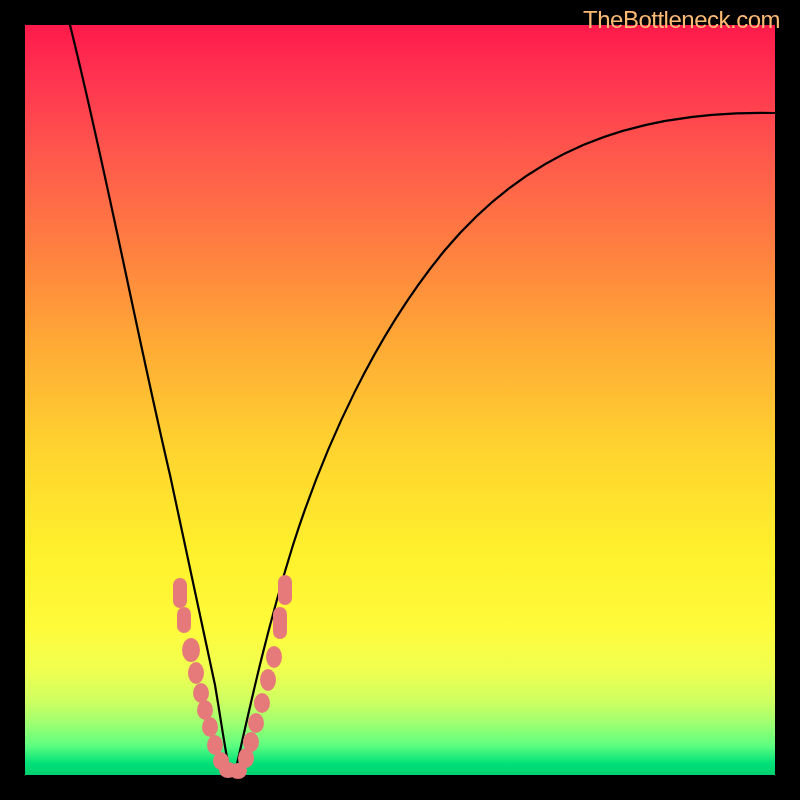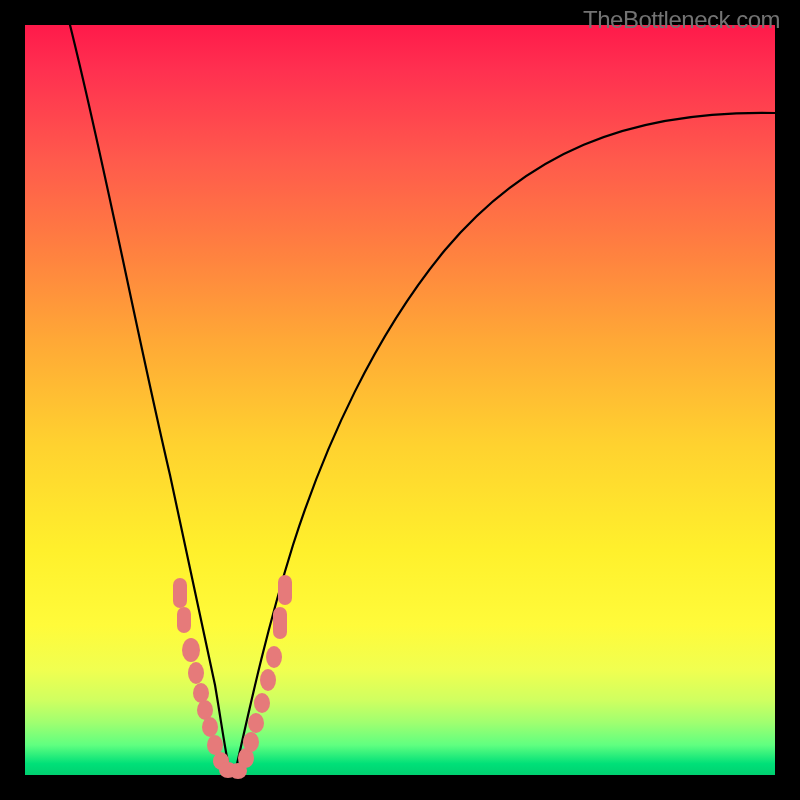--- a/index.html
+++ b/index.html
@@ -7,21 +7,21 @@
     .outer {
       width: 800px;
       height: 800px;
       background: #000;
       position: relative;
     }
     .watermark {
       position: absolute;
       top: 6px;
       right: 20px;
-      color: #737373;
+      color: #fdba74;
       font-family: Arial, sans-serif;
       font-size: 24px;
       font-weight: 500;
       z-index: 10;
       letter-spacing: -0.5px;
     }
     .plot {
       position: absolute;
       left: 25px;
       top: 25px;

